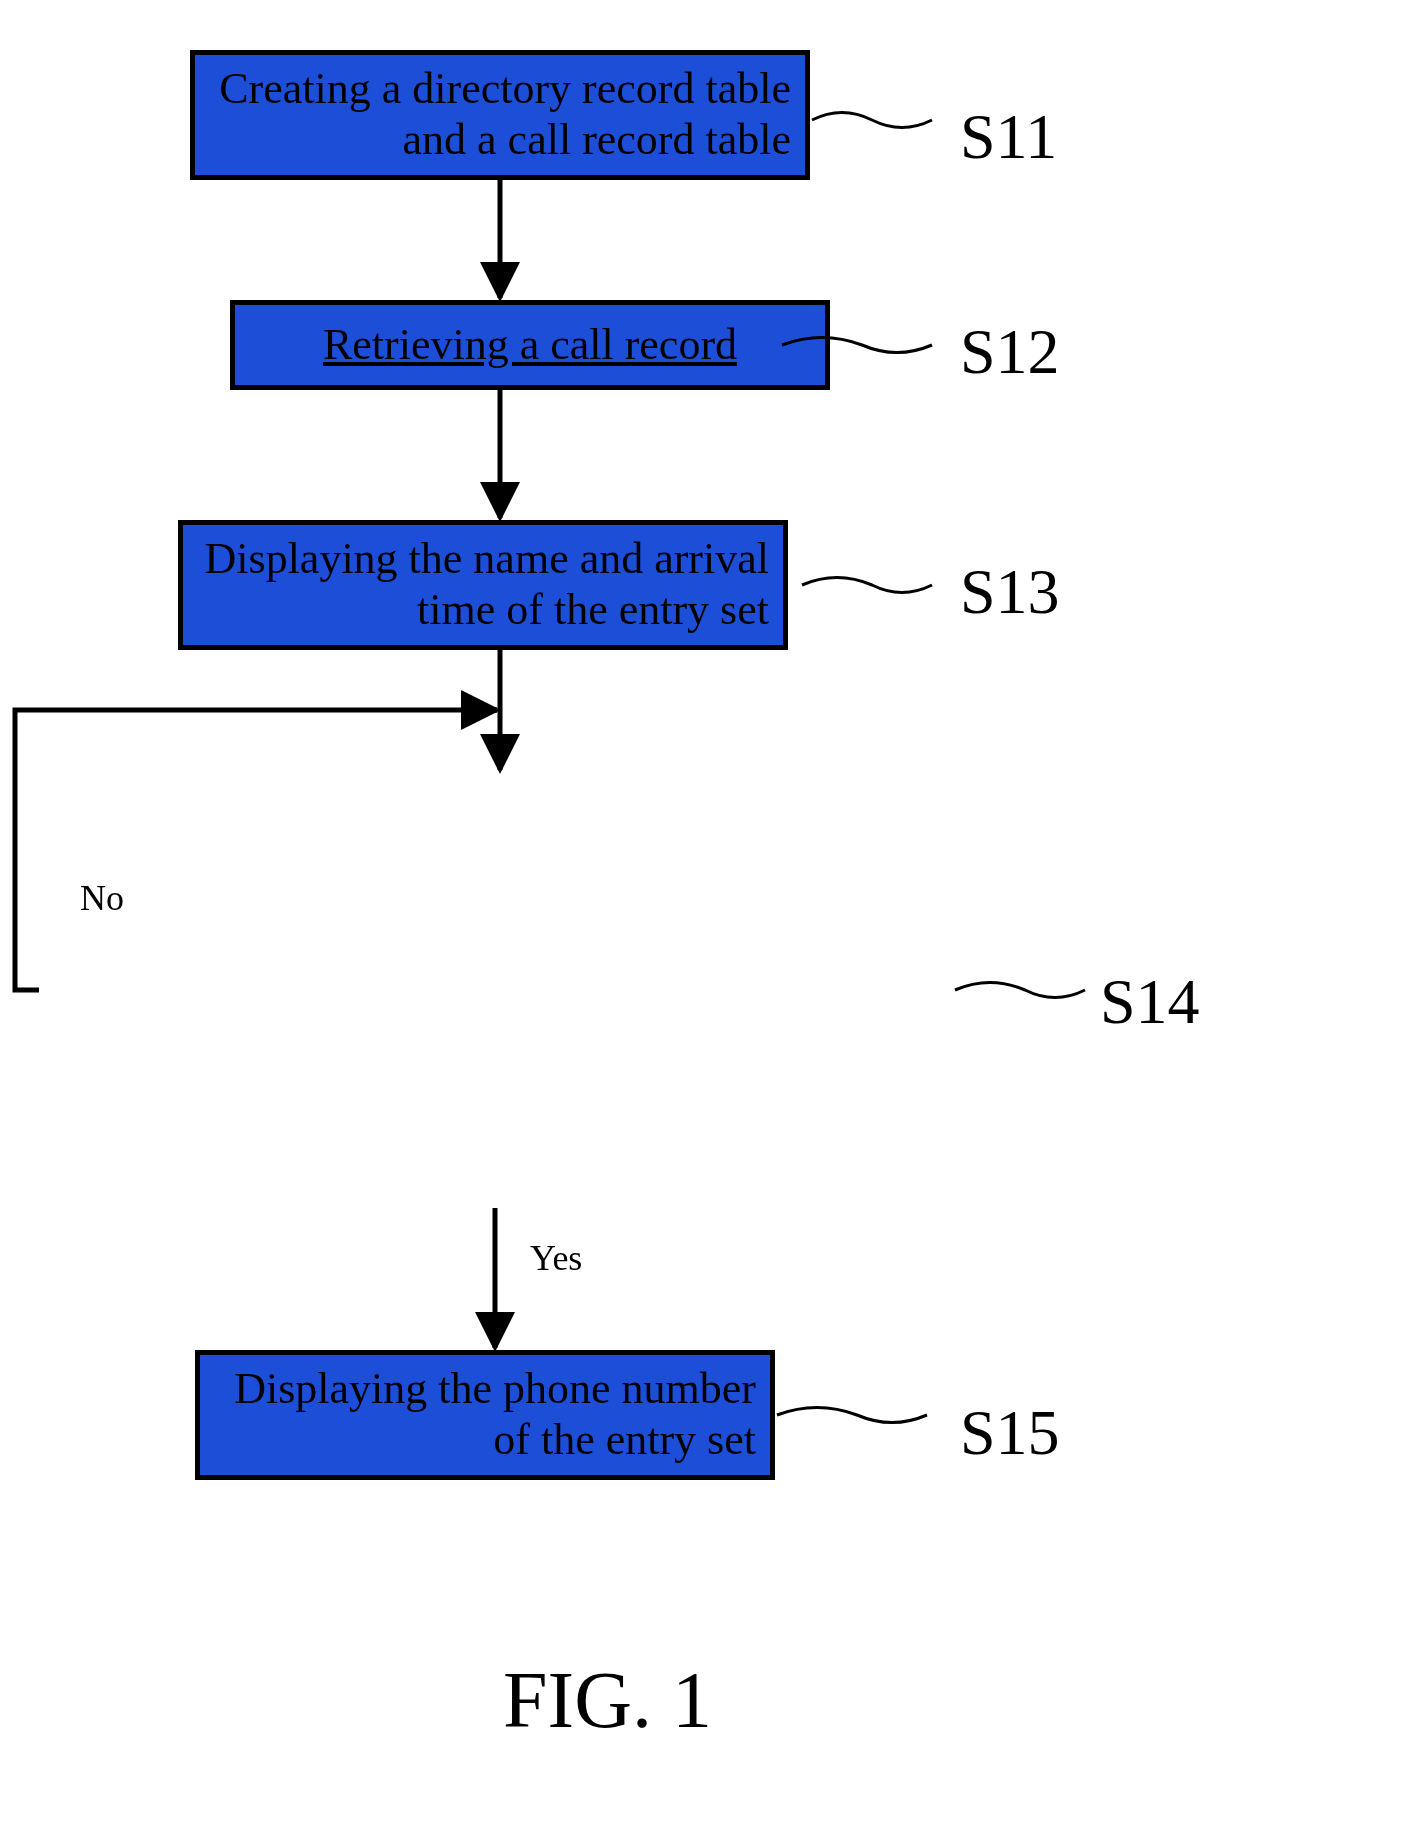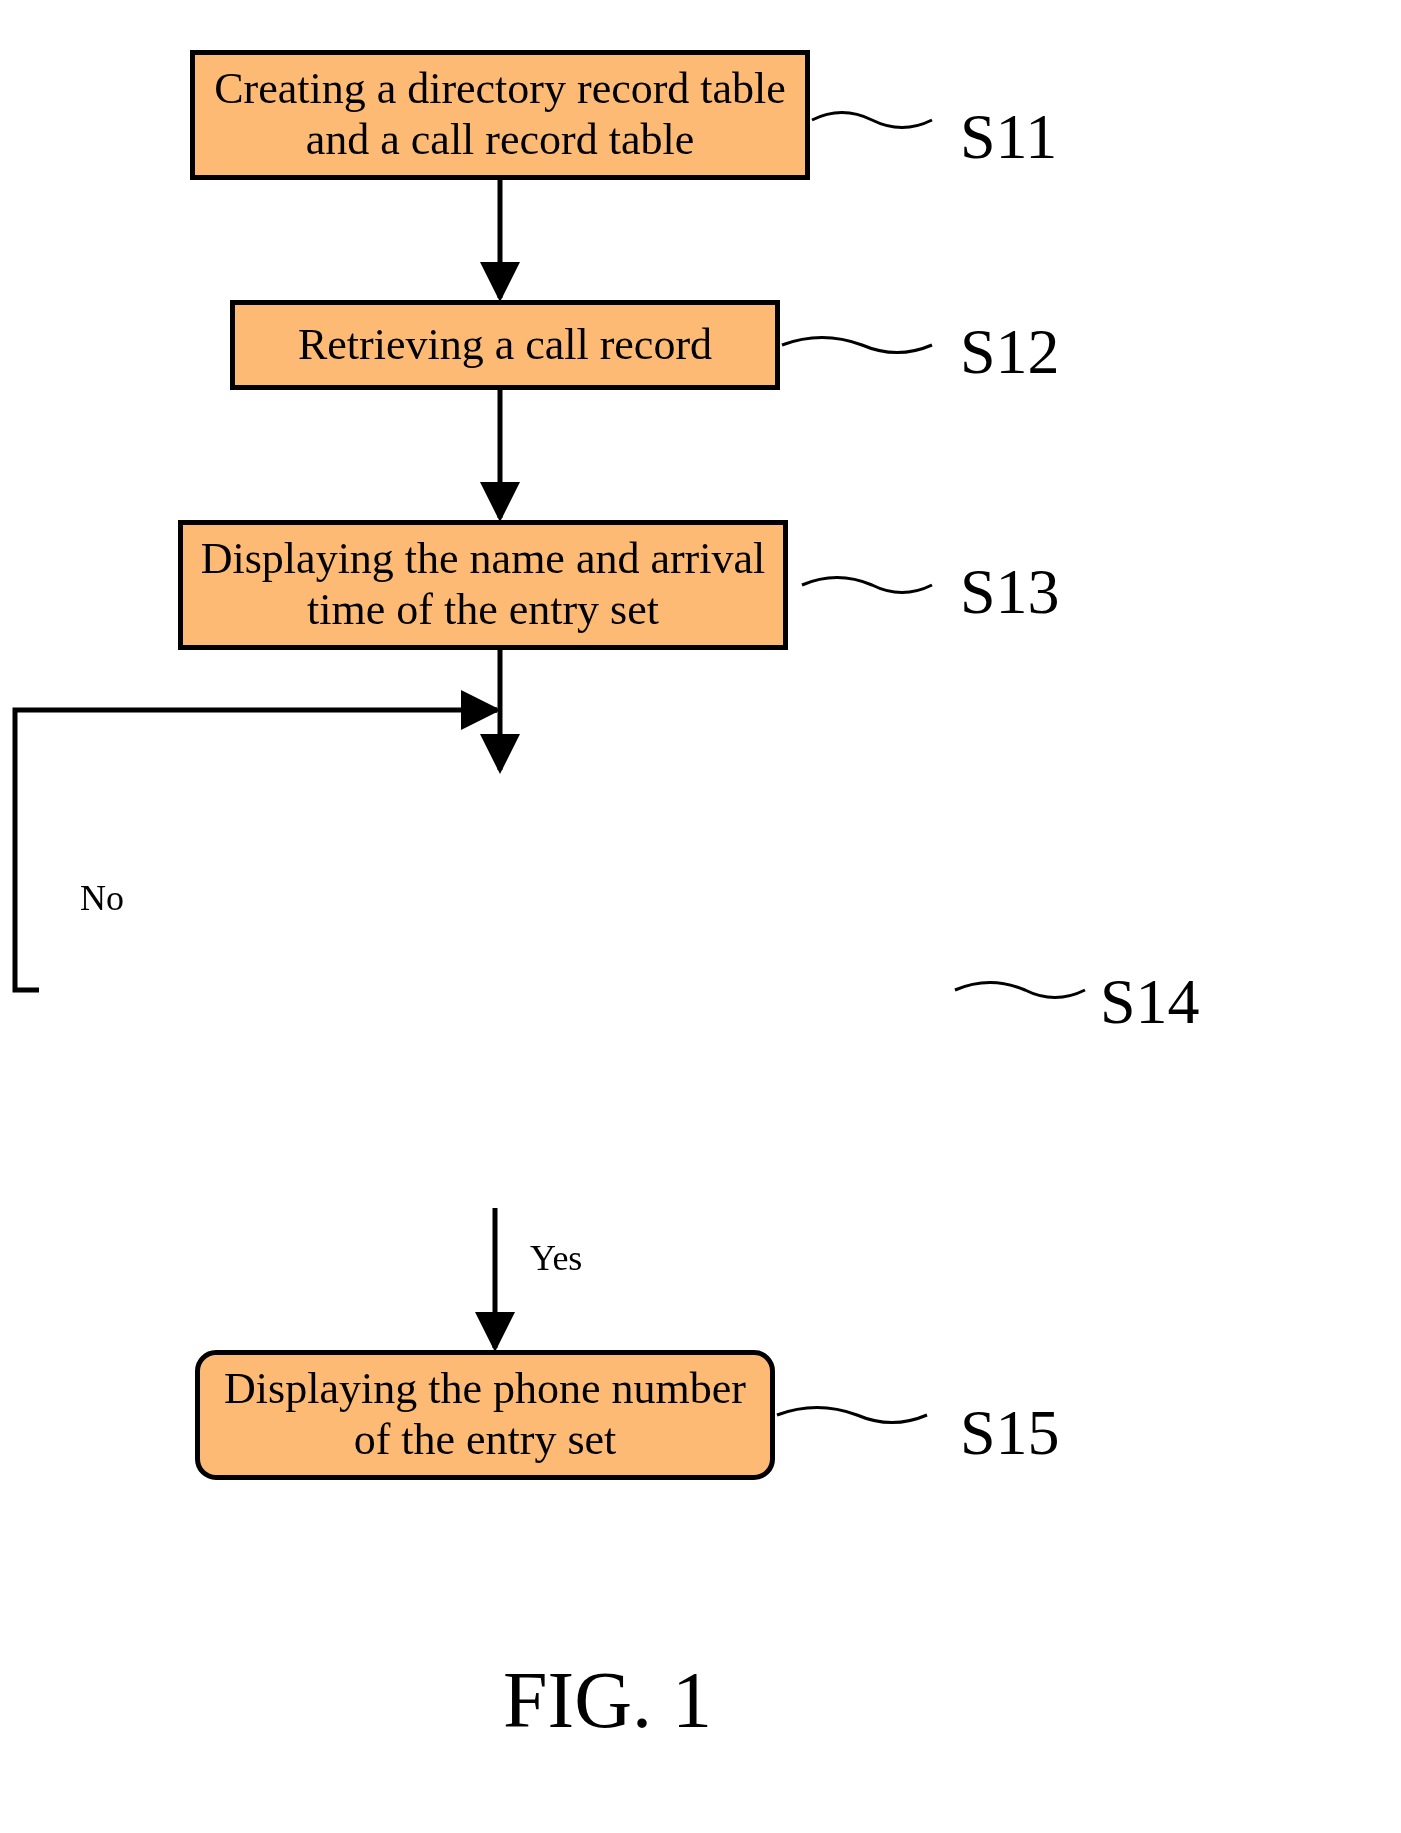--- a/index.html
+++ b/index.html
@@ -9,25 +9,25 @@
     font-family: "Times New Roman", Times, serif;
   }
   .canvas {
     position: relative;
     width: 1401px;
     height: 1833px;
   }
   .box {
     position: absolute;
     border: 5px solid #000;
-    background: #fdba74;
+    background: #1d4ed8;
     display: flex;
     align-items: center;
     justify-content: center;
-    text-align: center;
+    text-align: right;
     font-size: 44px;
     line-height: 1.15;
     padding: 0 14px;
     box-sizing: border-box;
   }
   .label {
     position: absolute;
     font-size: 64px;
     line-height: 1;
   }
@@ -71,33 +71,33 @@
 </head>
 <body>
 
 <div class="canvas">
 
   <div class="box" style="left:190px; top:50px; width:620px; height:130px;">
     <span>Creating a directory record table and a call record table</span>
   </div>
   <div class="label" style="left:960px; top:105px;">S11</div>
 
-  <div class="box" style="left:230px; top:300px; width:550px; height:90px;">
+  <div class="box" style="left:230px; top:300px; width:600px; height:90px;text-decoration:underline;">
     <span>Retrieving a call record</span>
   </div>
   <div class="label" style="left:960px; top:320px;">S12</div>
 
   <div class="box" style="left:178px; top:520px; width:610px; height:130px;">
     <span>Displaying the name and arrival time of the entry set</span>
   </div>
   <div class="label" style="left:960px; top:560px;">S13</div>
 
   <div class="label" style="left:1100px; top:970px;">S14</div>
 
-  <div class="box" style="left:195px; top:1350px; width:580px; height:130px;border-radius:21px;">
+  <div class="box" style="left:195px; top:1350px; width:580px; height:130px;">
     <span>Displaying the phone number of the entry set</span>
   </div>
   <div class="label" style="left:960px; top:1395px;margin-top:6px;">S15</div>
 
   <div class="edge-label" style="left:80px; top:880px;">No</div>
   <div class="edge-label" style="left:530px; top:1240px;">Yes</div>
 
   <div class="caption" style="left:503px; top:1660px;">FIG.  1</div>
 
   <svg class="overlay">

